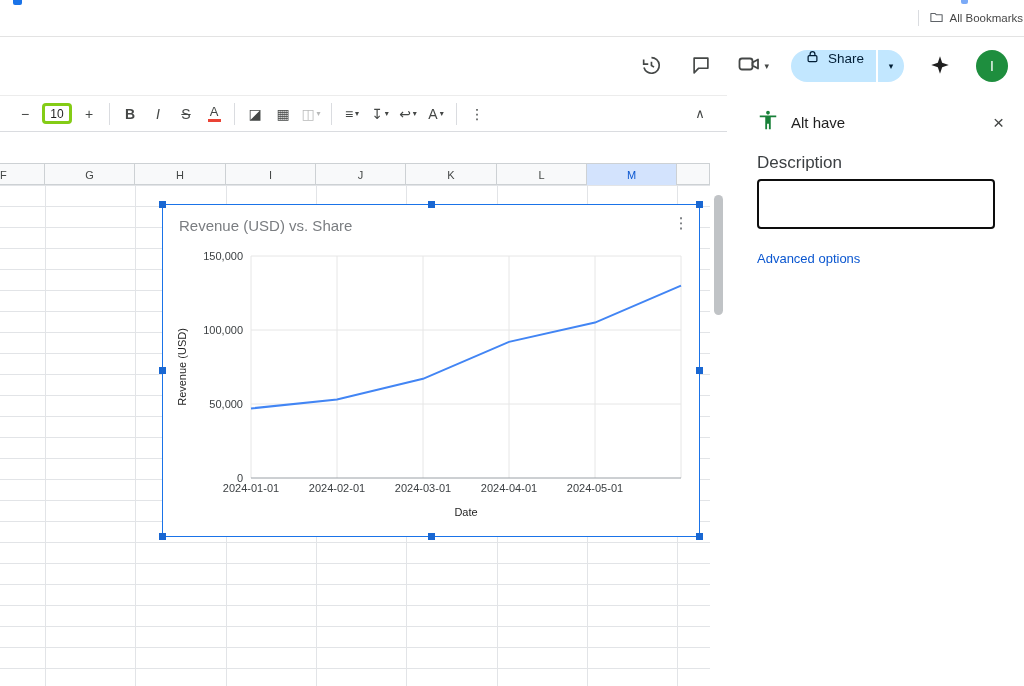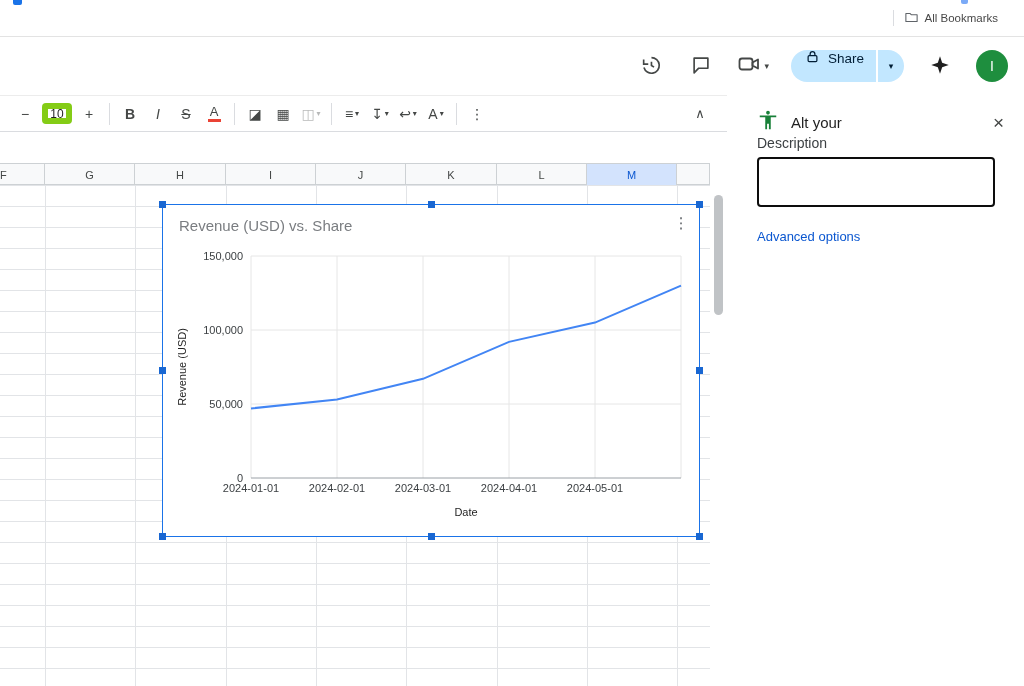--- a/index.html
+++ b/index.html
@@ -1,20 +1,20 @@
 <!DOCTYPE html>
 <html><head>
 <meta charset="utf-8">
 <style>
   *{box-sizing:border-box;margin:0;padding:0}
   html,body{width:1024px;height:686px}
   body{position:relative;overflow:hidden;background:#fff;font-family:"Liberation Sans",sans-serif;color:#202124}
 
   
-  #bookmark-bar{position:absolute;left:0;top:0;width:1024px;height:37px;background:#fff;border-bottom:1px solid #e3e3e3;display:flex;align-items:center;justify-content:flex-end;padding-right:26px;gap:10px}
+  #bookmark-bar{position:absolute;left:0;top:0;width:1024px;height:37px;background:#fff;border-bottom:1px solid #e3e3e3;display:flex;align-items:center;justify-content:flex-end;padding-right:1px;gap:10px}
   #tab-remnant-left{position:absolute;left:13px;top:0;width:9px;height:5px;background:#1a73e8;border-radius:0 0 2px 2px}
   #tab-remnant-right{position:absolute;left:961px;top:0;width:7px;height:4px;background:#7baaf7;border-radius:0 0 2px 2px}
   .bm-divider{width:1px;height:16px;background:#dadce0}
   .bm-all{display:flex;align-items:center;gap:6px;color:#474747;font-size:11.5px;cursor:pointer}
 
   
   #appbar{position:absolute;left:0;top:37px;width:1024px;height:58px;display:flex;align-items:center;justify-content:flex-end;padding-right:16px;gap:22px;background:#fff}
   .icon-btn{width:28px;height:28px;display:flex;align-items:center;justify-content:center;background:none;border:none;cursor:pointer}
   .cam-group{display:flex;align-items:center;gap:3px;cursor:pointer}
   .caret{font-size:9px;color:#444746}
@@ -26,21 +26,21 @@
   
   #toolbar{position:absolute;left:0;top:95px;width:727px;height:37px;background:#fff;border-top:1px solid #ececec;border-bottom:1px solid #dadce0;display:flex;align-items:center}
   #toolbar-items{display:flex;align-items:center;gap:2px;padding-left:12px;height:100%}
   .tb-btn{min-width:26px;height:26px;border-radius:4px;display:flex;align-items:center;justify-content:center;font-size:14px;color:#444746;cursor:pointer;padding:0 3px}
   .tb-btn.bold .g{font-weight:700}
   .tb-btn.italic .g{font-style:italic}
   .tb-btn.strike .g{text-decoration:line-through}
   .tb-btn.textcolor{flex-direction:column;line-height:1}
   .tb-btn.textcolor .g{font-size:13px}
   .redbar{width:13px;height:3px;background:#ea4335;margin-top:1px}
-  .tb-size{width:30px;height:21px;border:6px solid #84cc16;border-radius:4px;display:flex;align-items:center;justify-content:center;font-size:12px;color:#1f1f1f;margin:0 2px;cursor:text}
+  .tb-size{width:30px;height:21px;border:3px solid #84cc16;border-radius:4px;display:flex;align-items:center;justify-content:center;font-size:12px;color:#1f1f1f;margin:0 2px;cursor:text}
   .tb-divider{width:1px;height:22px;background:#dadce0;margin:0 5px}
   .tb-caret{font-size:8px;margin-left:2px;color:#444746}
   .tb-btn.disabled{opacity:.38}
   #toolbar-collapse{position:absolute;right:14px;top:50%;transform:translateY(-50%);width:26px;height:26px;display:flex;align-items:center;justify-content:center;color:#444746;font-size:13px;cursor:pointer}
 
   
   #grid-area{position:absolute;left:0;top:163px;width:727px;height:523px;background:#fff}
   #col-headers{position:absolute;left:0;top:0;width:710px;height:22px;background:#f8f9fa;border-top:1px solid #cdd1d4;border-bottom:1px solid #cdd1d4}
   .col-h{position:absolute;top:0;height:21px;border-right:1px solid #cdd1d4;display:flex;align-items:center;justify-content:center;font-size:11px;color:#444746;overflow:hidden}
   .col-h.selected{background:#d3e3fd;color:#0b57d0;font-weight:500}
@@ -63,21 +63,21 @@
   .hd-nw{left:-4px;top:-4px}.hd-n{left:calc(50% - 3.5px);top:-4px}.hd-ne{right:-4px;top:-4px}
   .hd-w{left:-4px;top:calc(50% - 3.5px)}.hd-e{right:-4px;top:calc(50% - 3.5px)}
   .hd-sw{left:-4px;bottom:-4px}.hd-s{left:calc(50% - 3.5px);bottom:-4px}.hd-se{right:-4px;bottom:-4px}
 
   
   #panel{position:absolute;left:737px;top:95px;width:287px;height:591px;background:#fff;padding:14px 20px 0 20px}
   #panel-head{display:flex;align-items:center;gap:12px}
   #panel-title{flex:1;font-size:15px;font-weight:500;color:#1f1f1f}
   #panel-close{font-size:19px;color:#444746;cursor:pointer;background:none;border:none;line-height:1}
   #panel-body{margin-top:20px;font-size:12.5px;line-height:1.35;color:#474747;width:242px}
-  #desc-label{font-size:14px;color:#3c4043}
+  #desc-label{margin-top:18px;font-size:17px;color:#3c4043}
   #desc-input{display:block;margin-top:6px;width:238px;height:50px;border:2px solid #0d0d0d;border-radius:4px;resize:none;font-family:"Liberation Sans",sans-serif;font-size:13px;padding:6px;outline:none}
   #adv-link{display:inline-block;margin-top:22px;font-size:13px;color:#0b57d0;cursor:pointer}
 </style>
 </head>
 <body>
 
 <div id="bookmark-bar">
   <div id="tab-remnant-left"></div>
   <div id="tab-remnant-right"></div>
   <div class="bm-divider"></div>
@@ -257,19 +257,19 @@
   <div class="hd hd-se"></div>
 </div>
 
 <div id="panel">
   <div id="panel-head">
     <span>
       <svg width="22" height="22" viewBox="0 0 24 24">
           <path fill="#188038" d="M12 2c1.1 0 2 .9 2 2s-.9 2-2 2-2-.9-2-2 .9-2 2-2zm9 7h-6v13h-2v-6h-2v6H9V9H3V7h18v2z"></path>
         </svg>
     </span>
-    <span id="panel-title">Alt your</span>
+    <span id="panel-title">Alt have</span>
     <button id="panel-close">×</button>
   </div>
   <div id="desc-label">Description</div>
   <textarea id="desc-input" style=""></textarea>
   <span id="adv-link">Advanced options</span>
 </div>
 
 </body></html>

